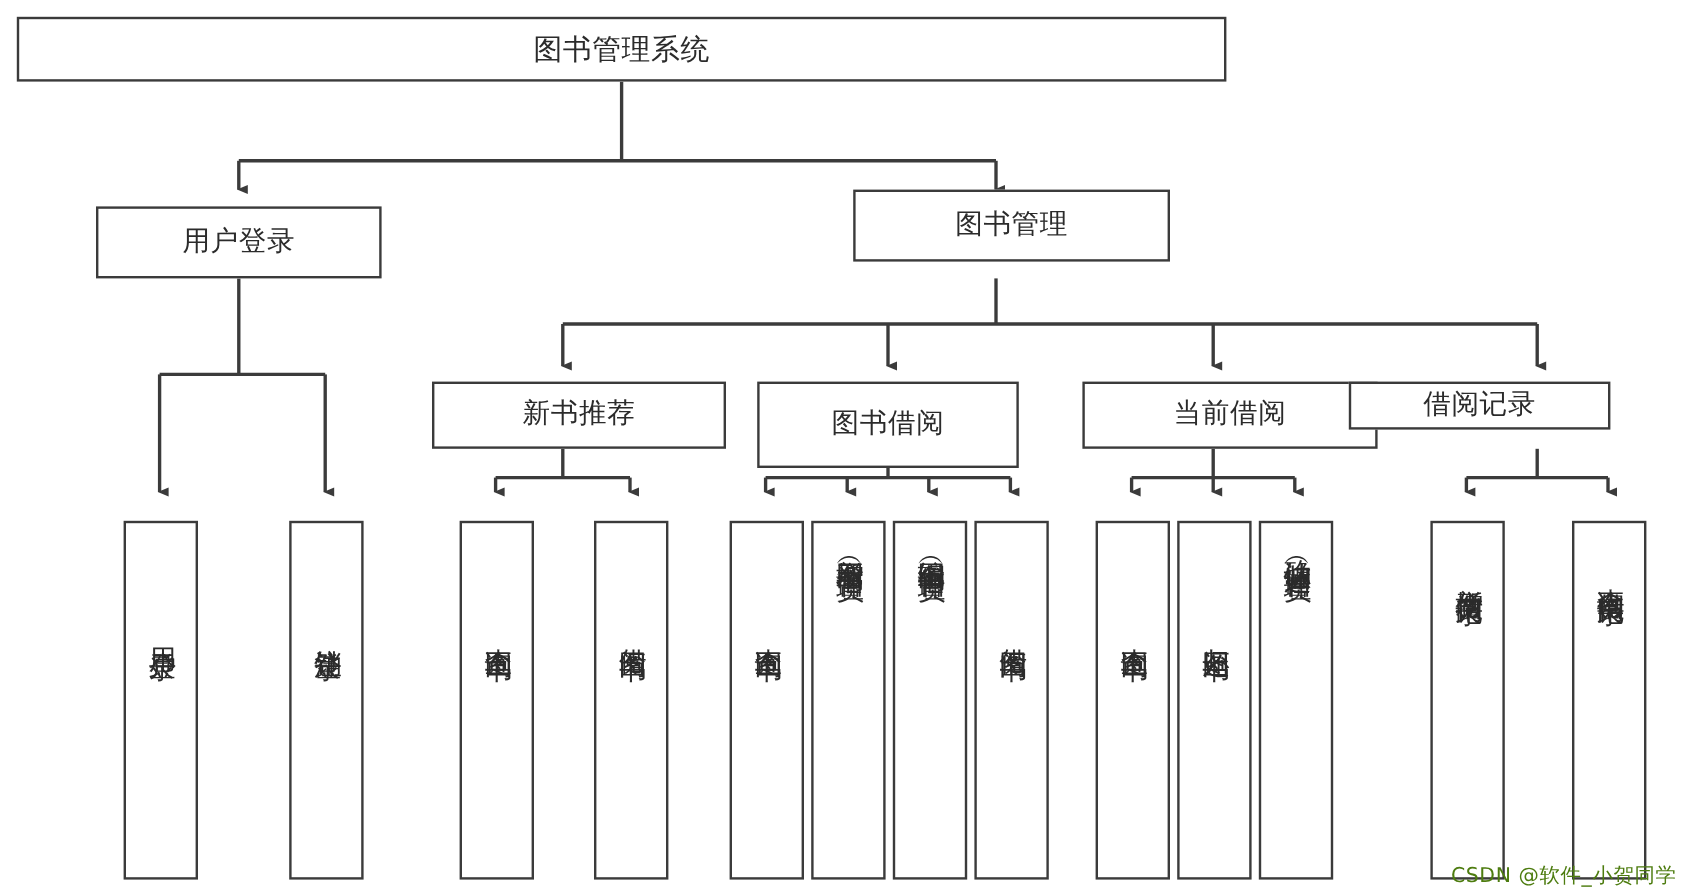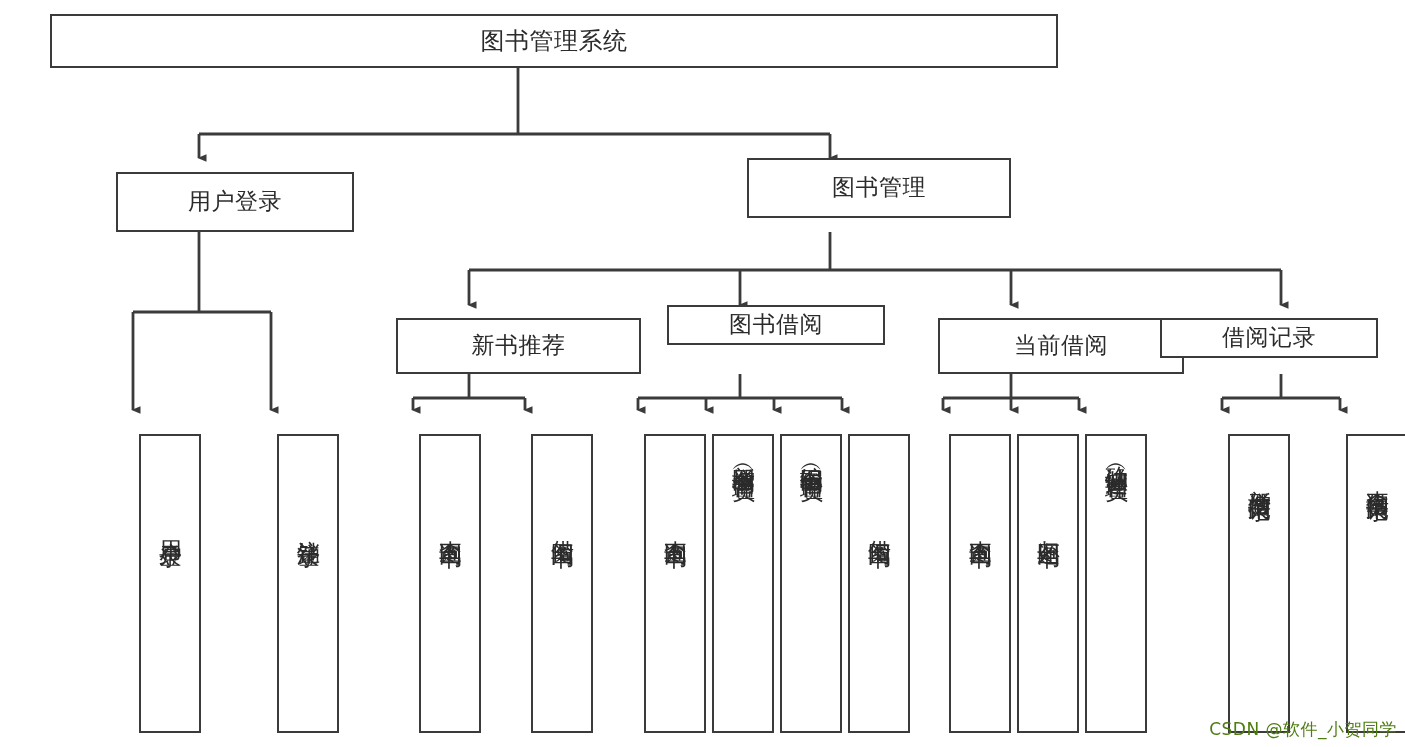--- a/index.html
+++ b/index.html
@@ -28,21 +28,20 @@
   }
   .node {
     position: absolute;
     box-sizing: border-box;
     background: #ffffff;
     border: 2.5px solid #3b3b3b;
     display: flex;
     align-items: center;
     justify-content: center;
     color: #2b2b2b;
-    margin-left: 36px;
   }
   .node.horiz {
     font-size: 23px;
     letter-spacing: 0.5px;
     line-height: 1.2;
   }
   .node.root {
     font-size: 24px;
   }
   .node.leaf {
@@ -140,21 +139,21 @@
   </div>
 
   <div class="node horiz" style="left:711px; top:158px; width:264px; height:60px;">
     <span>图书管理</span>
   </div>
 
   <div class="node horiz" style="left:360px; top:318px; width:245px; height:56px;">
     <span>新书推荐</span>
   </div>
 
-  <div class="node horiz" style="left:631px; top:305px; width:218px; height:40px;">
+  <div class="node horiz" style="left:631px; top:318px; width:218px; height:72px;">
     <span>图书借阅</span>
   </div>
 
   <div class="node horiz" style="left:902px; top:318px; width:246px; height:56px;">
     <span>当前借阅</span>
   </div>
 
   <div class="node horiz" style="left:1124px; top:318px; width:218px; height:40px;">
     <span>借阅记录</span>
   </div>

